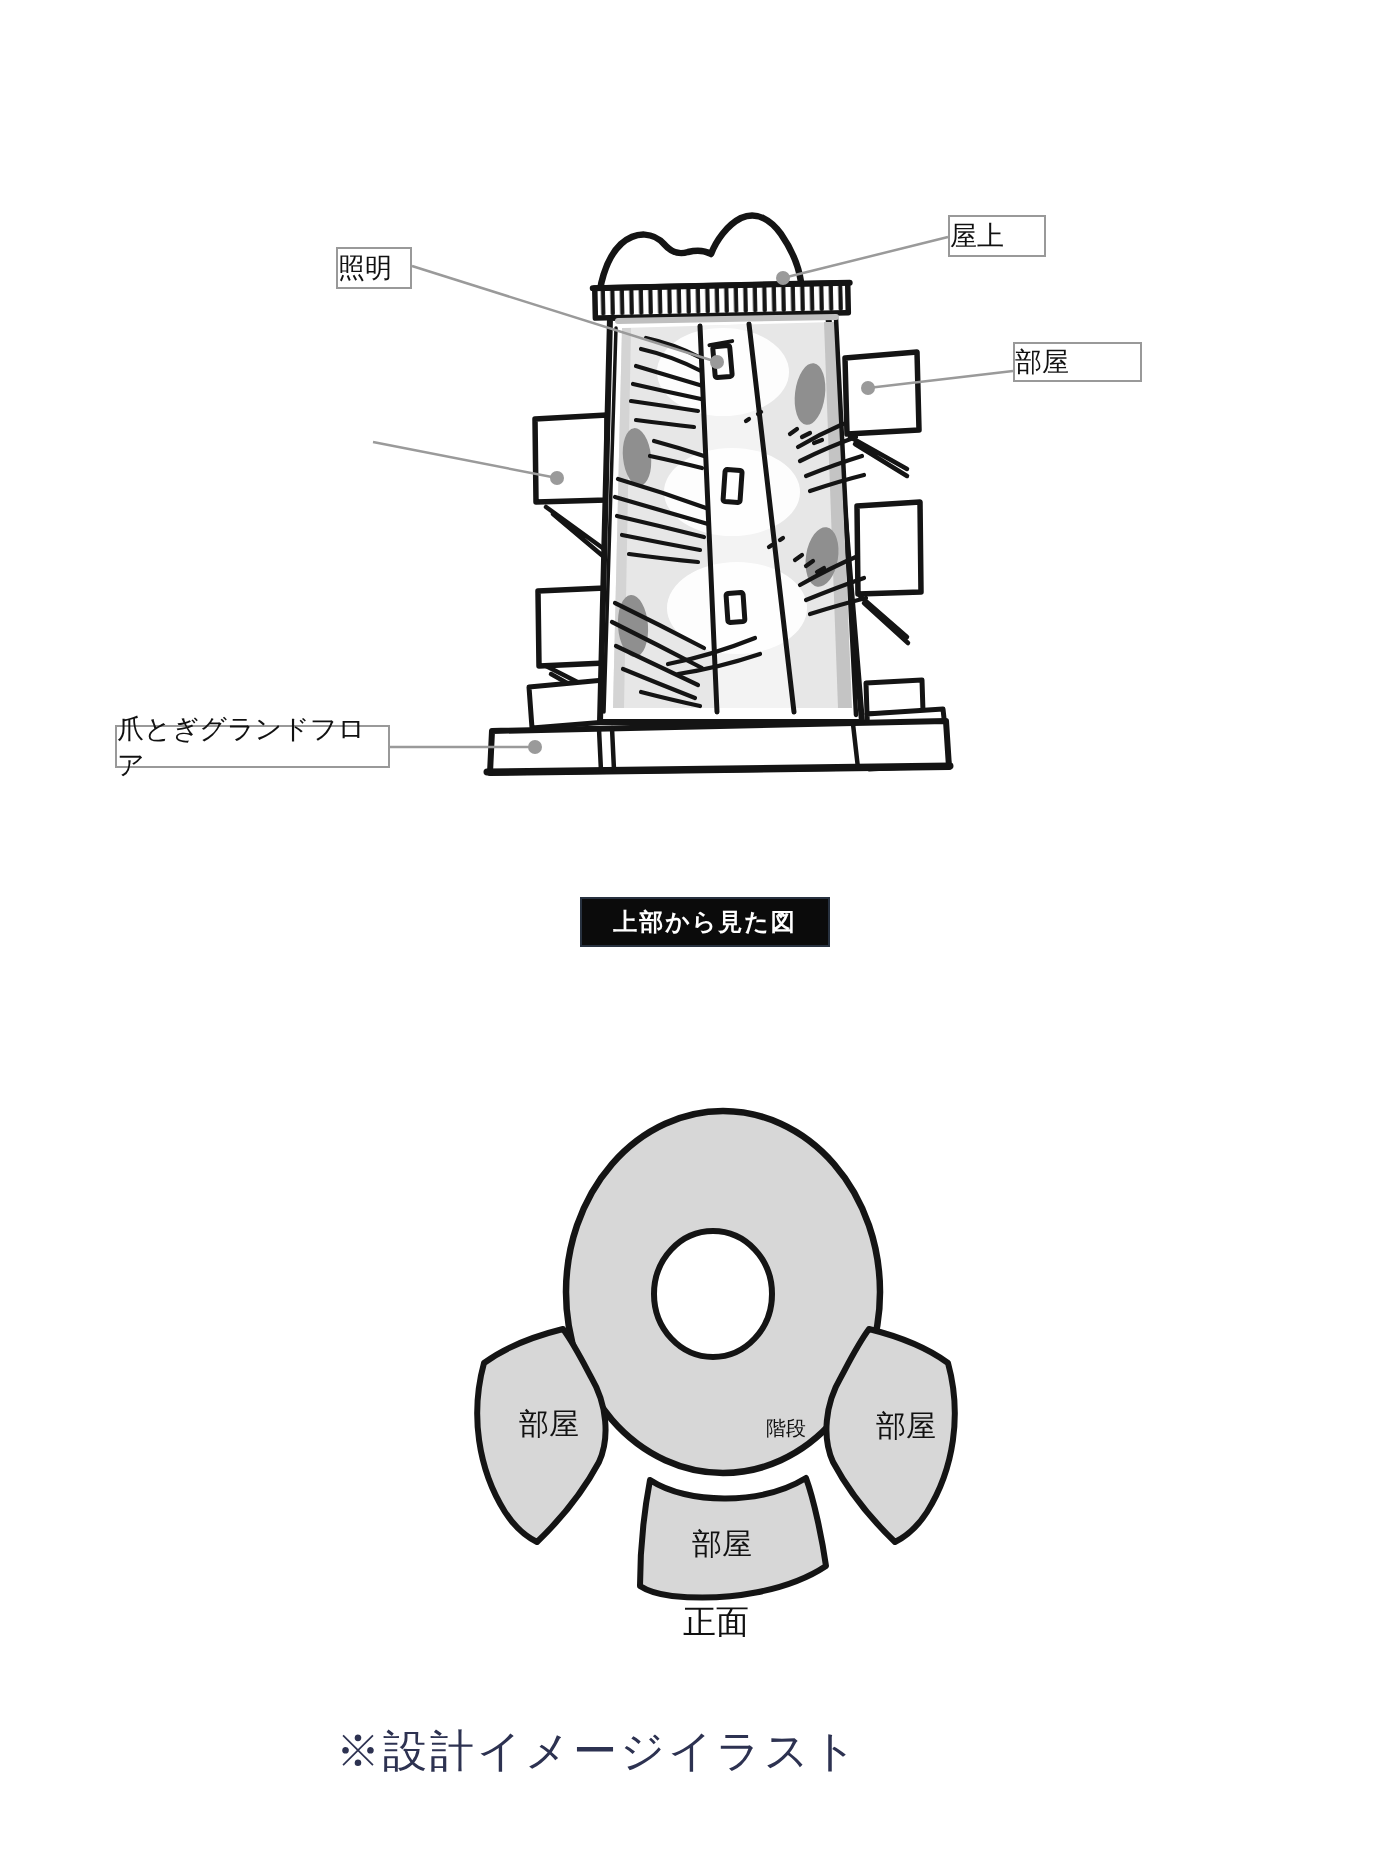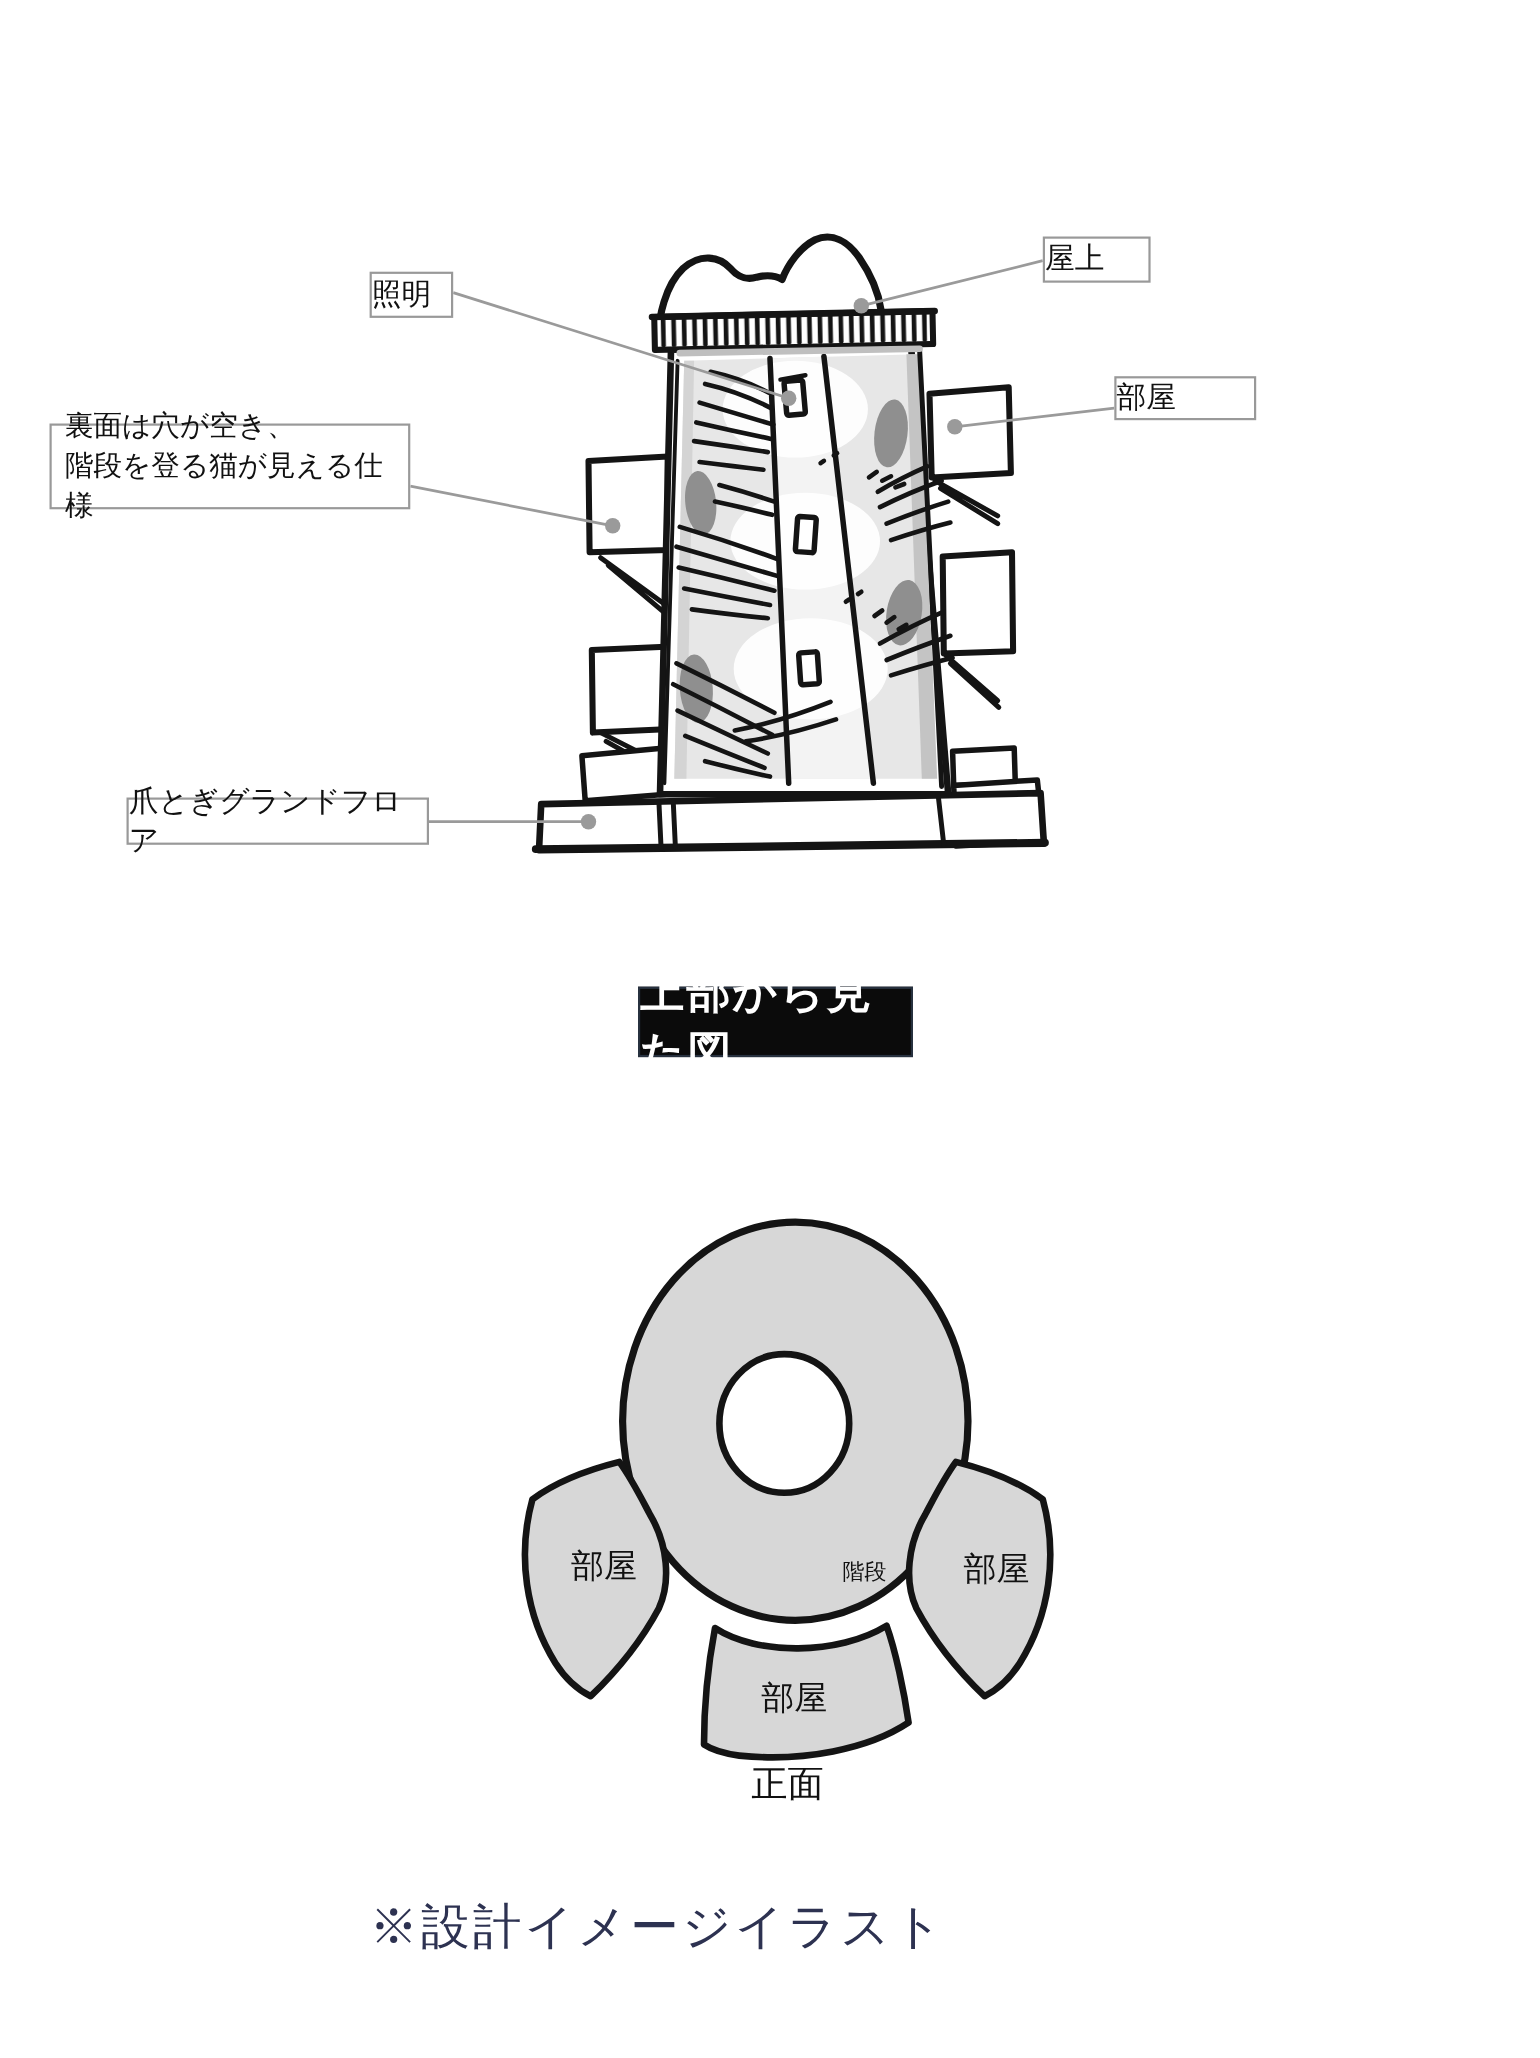--- a/index.html
+++ b/index.html
@@ -185,30 +185,26 @@
   </div>
 
   <div class="callout" style="left:948px;top:215px;width:98px;height:42px;">
     <span>屋上</span>
   </div>
 
   <div class="callout" style="left:1013px;top:342px;width:129px;height:40px;">
     <span>部屋</span>
   </div>
 
-  <div class="callout multi" style="left:45px;top:385px;width:328px;height:78px;">
-    <span>裏面は穴が空き、
-階段を登る猫が見える仕様</span>
-  </div>
 
   <div class="callout" style="left:115px;top:725px;width:275px;height:43px;">
     <span>爪とぎグランドフロア</span>
   </div>
 
-  <div class="badge" style="left:580px;top:897px;width:250px;height:64px;font-size:40px;">
+  <div class="badge" style="left:580px;top:897px;width:250px;height:50px;font-size:24px;">
     <span>上部から見た図</span>
   </div>
 
   <div class="plainlabel" style="left:766px;top:1415px;font-size:20px;">階段</div>
 
   <div class="plainlabel" style="left:519px;top:1404px;font-size:30px;">部屋</div>
 
   <div class="plainlabel" style="left:876px;top:1406px;font-size:30px;">部屋</div>
 
   <div class="plainlabel" style="left:692px;top:1524px;font-size:30px;">部屋</div>

